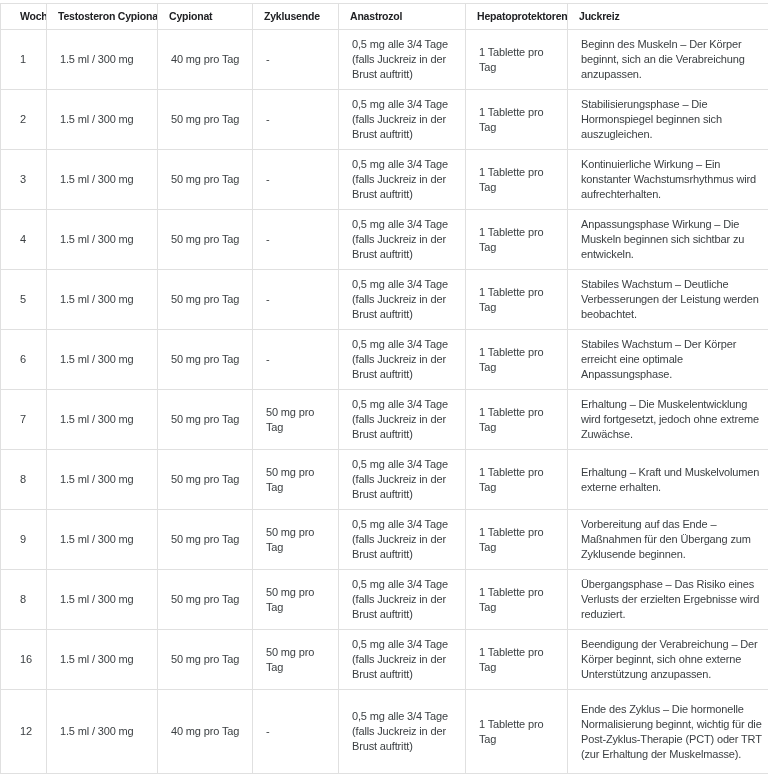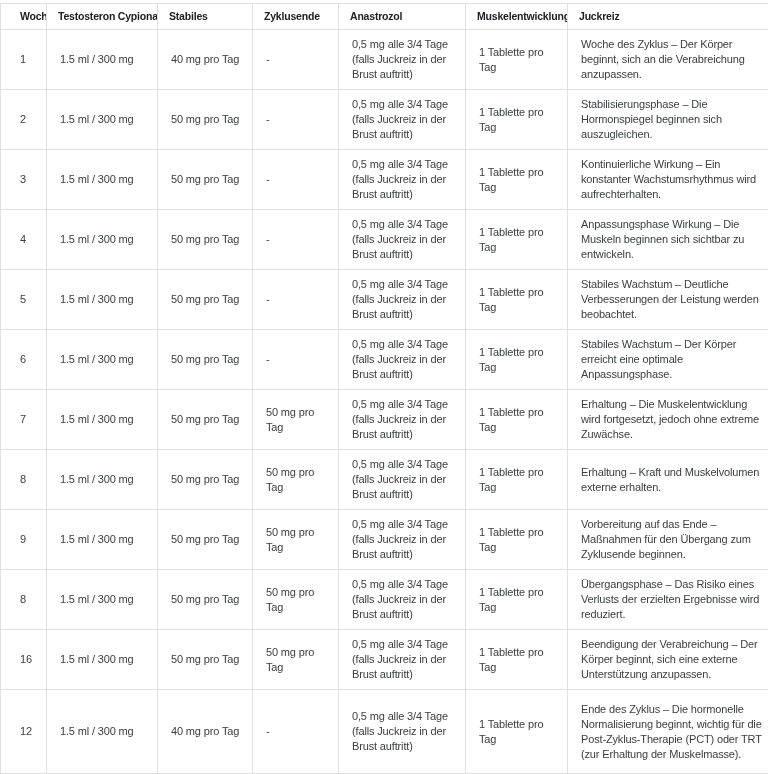--- a/index.html
+++ b/index.html
@@ -73,36 +73,36 @@
         <col class="c2">
         <col class="c3">
         <col class="c4">
         <col class="c5">
         <col class="c6">
     </colgroup>
     <thead>
       <tr>
         <th>Woche</th>
         <th>Testosteron Cypionat</th>
-        <th>Stabiles</th>
+        <th>Cypionat</th>
         <th>Zyklusende</th>
         <th>Anastrozol</th>
-        <th>Muskelentwicklung</th>
+        <th>Hepatoprotektoren</th>
         <th>Juckreiz</th>
       </tr>
     </thead>
     <tbody id="schedule-body">
         <tr>
           <td>1</td>
           <td>1.5 ml / 300 mg</td>
           <td>40 mg pro Tag</td>
           <td>-</td>
           <td>0,5 mg alle 3/4 Tage (falls Juckreiz in der Brust auftritt)</td>
           <td>1 Tablette pro Tag</td>
-          <td>Woche des Zyklus – Der Körper beginnt, sich an die Verabreichung anzupassen.</td>
+          <td>Beginn des Muskeln – Der Körper beginnt, sich an die Verabreichung anzupassen.</td>
         </tr>
         <tr>
           <td>2</td>
           <td>1.5 ml / 300 mg</td>
           <td>50 mg pro Tag</td>
           <td>-</td>
           <td>0,5 mg alle 3/4 Tage (falls Juckreiz in der Brust auftritt)</td>
           <td>1 Tablette pro Tag</td>
           <td>Stabilisierungsphase – Die Hormonspiegel beginnen sich auszugleichen.</td>
         </tr>
@@ -178,21 +178,21 @@
           <td>1 Tablette pro Tag</td>
           <td>Übergangsphase – Das Risiko eines Verlusts der erzielten Ergebnisse wird reduziert.</td>
         </tr>
         <tr>
           <td>16</td>
           <td>1.5 ml / 300 mg</td>
           <td>50 mg pro Tag</td>
           <td>50 mg pro Tag</td>
           <td>0,5 mg alle 3/4 Tage (falls Juckreiz in der Brust auftritt)</td>
           <td>1 Tablette pro Tag</td>
-          <td>Beendigung der Verabreichung – Der Körper beginnt, sich eine externe Unterstützung anzupassen.</td>
+          <td>Beendigung der Verabreichung – Der Körper beginnt, sich ohne externe Unterstützung anzupassen.</td>
         </tr>
         <tr>
           <td>12</td>
           <td>1.5 ml / 300 mg</td>
           <td>40 mg pro Tag</td>
           <td>-</td>
           <td>0,5 mg alle 3/4 Tage (falls Juckreiz in der Brust auftritt)</td>
           <td>1 Tablette pro Tag</td>
           <td>Ende des Zyklus – Die hormonelle Normalisierung beginnt, wichtig für die Post-Zyklus-Therapie (PCT) oder TRT (zur Erhaltung der Muskelmasse).</td>
         </tr>

